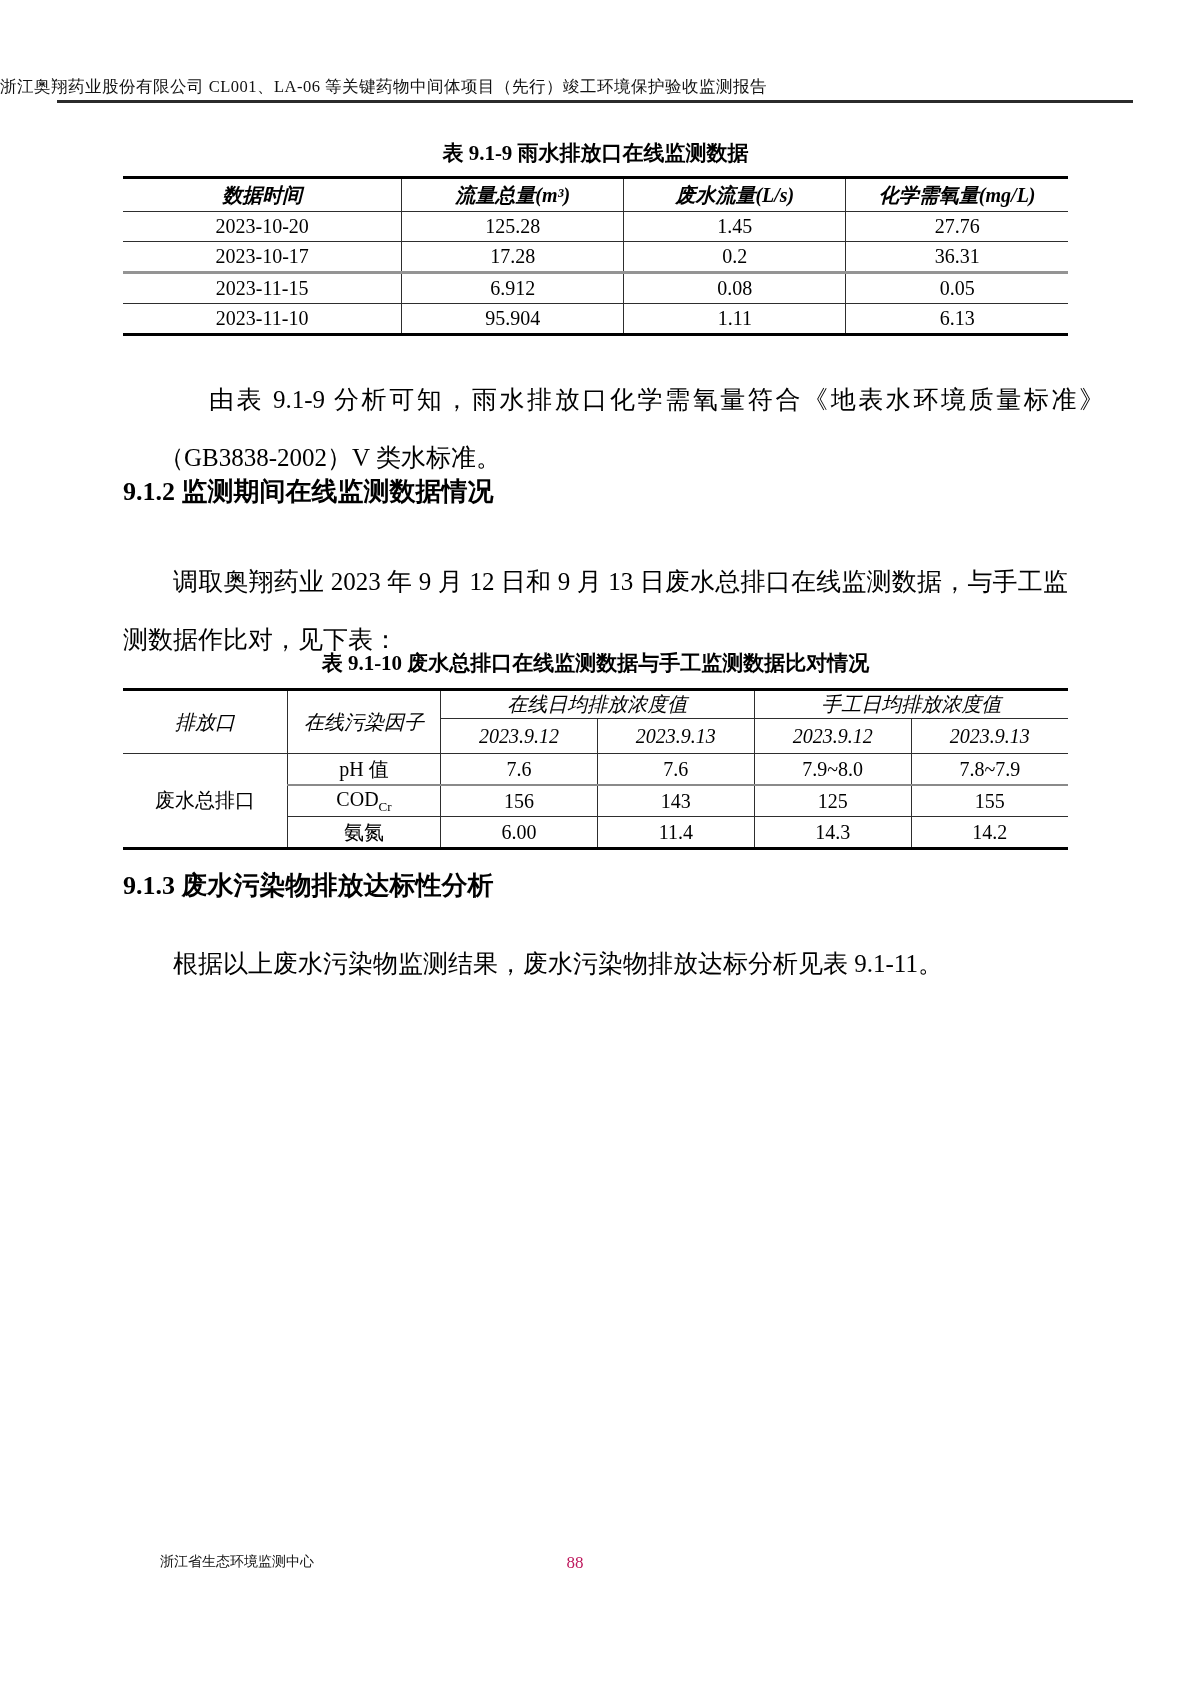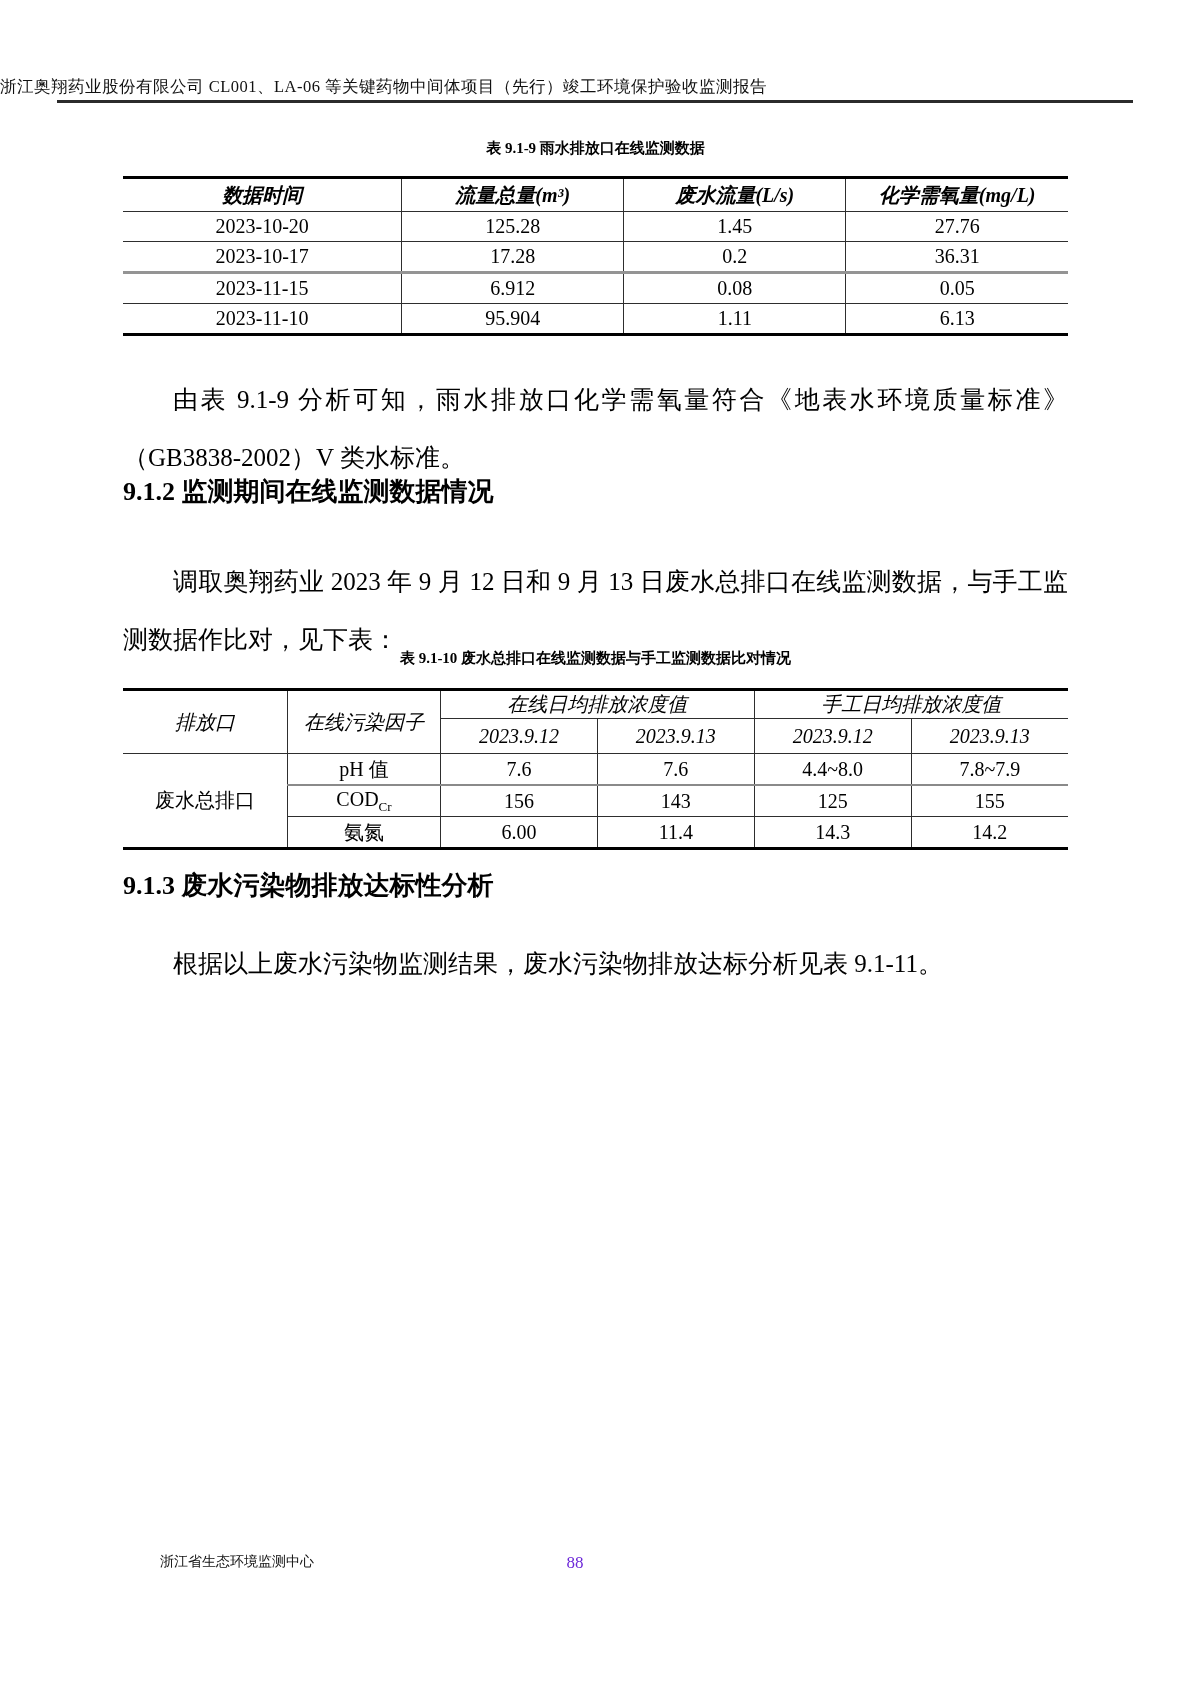--- a/index.html
+++ b/index.html
@@ -10,21 +10,21 @@
   }
   .page{position:absolute;inset:0;}
 
   
   .doc-header{position:absolute;top:76px;left:0;right:0;
     font-size:16.5px;letter-spacing:0.5px;color:#111;}
   .doc-header-rule{position:absolute;top:100px;left:57px;right:57px;height:3px;background:#2b2b2b;}
 
   
   .caption{position:absolute;left:123px;width:945px;text-align:center;
-    font-weight:bold;font-size:15px;color:#000;}
+    font-weight:bold;font-size:21px;color:#000;}
   .caption1{top:139px;}
   .caption2{top:649px;}
 
   table{border-collapse:collapse;table-layout:fixed;
     border-top:3px solid #000;border-bottom:3px solid #000;}
   .tbl{position:absolute;left:123px;width:945px;font-size:20px;}
   .tbl1{top:176px;}
   .tbl2{top:688px;}
   th,td{border:1px solid #2e2e2e;text-align:center;vertical-align:middle;
     padding:0 4px;font-weight:normal;}
@@ -36,33 +36,33 @@
   .tbl1 td{height:29px;}
   .tbl2 .hrow1 th{height:26px;}
   .tbl2 .hrow2 th{height:34px;}
   .tbl2 td{height:30px;}
   .gray-sep-3 td{border-top:3px solid #949494;}
   .gray-sep-2 td{border-top:2px solid #8a8a8a;}
   sub{font-size:0.65em;}
 
   .para{position:absolute;left:123px;width:945px;font-size:25px;line-height:58px;
     text-indent:2em;text-align:justify;color:#000;}
-  .para1{top:346px;}
+  .para1{top:346px;margin-left:36px;}
   .para2{top:528px;}
   .para3{top:922px;line-height:34px;}
 
   .sec-heading{position:absolute;left:123px;width:945px;font-size:26px;
     font-weight:bold;color:#000;}
   .sec-912{top:474px;}
   .sec-913{top:868px;}
 
   
   .footer-org{position:absolute;top:1553px;left:160px;font-size:14px;color:#111;}
   .footer-page{position:absolute;top:1553px;left:0;right:40px;text-align:center;
-    font-size:17px;color:#6d28d9;}
+    font-size:17px;color:#be185d;}
 </style>
 </head>
 <body>
 
 <div class="page">
 
   <div class="doc-header">浙江奥翔药业股份有限公司 CL001、LA-06 等关键药物中间体项目（先行）竣工环境保护验收监测报告</div>
   <div class="doc-header-rule"></div>
 
   <div class="caption caption1">表 9.1-9  雨水排放口在线监测数据</div>
@@ -136,21 +136,21 @@
       <th>2023.9.12</th>
       <th>2023.9.13</th>
       <th>2023.9.12</th>
       <th>2023.9.13</th>
     </tr>
     <tr>
       <td rowspan="3">废水总排口</td>
       <td>pH 值</td>
       <td>7.6</td>
       <td>7.6</td>
-      <td>4.4~8.0</td>
+      <td>7.9~8.0</td>
       <td>7.8~7.9</td>
     </tr>
     <tr class="gray-sep-2">
       <td><span>COD</span><sub>Cr</sub></td>
       <td>156</td>
       <td>143</td>
       <td>125</td>
       <td>155</td>
     </tr>
     <tr>

